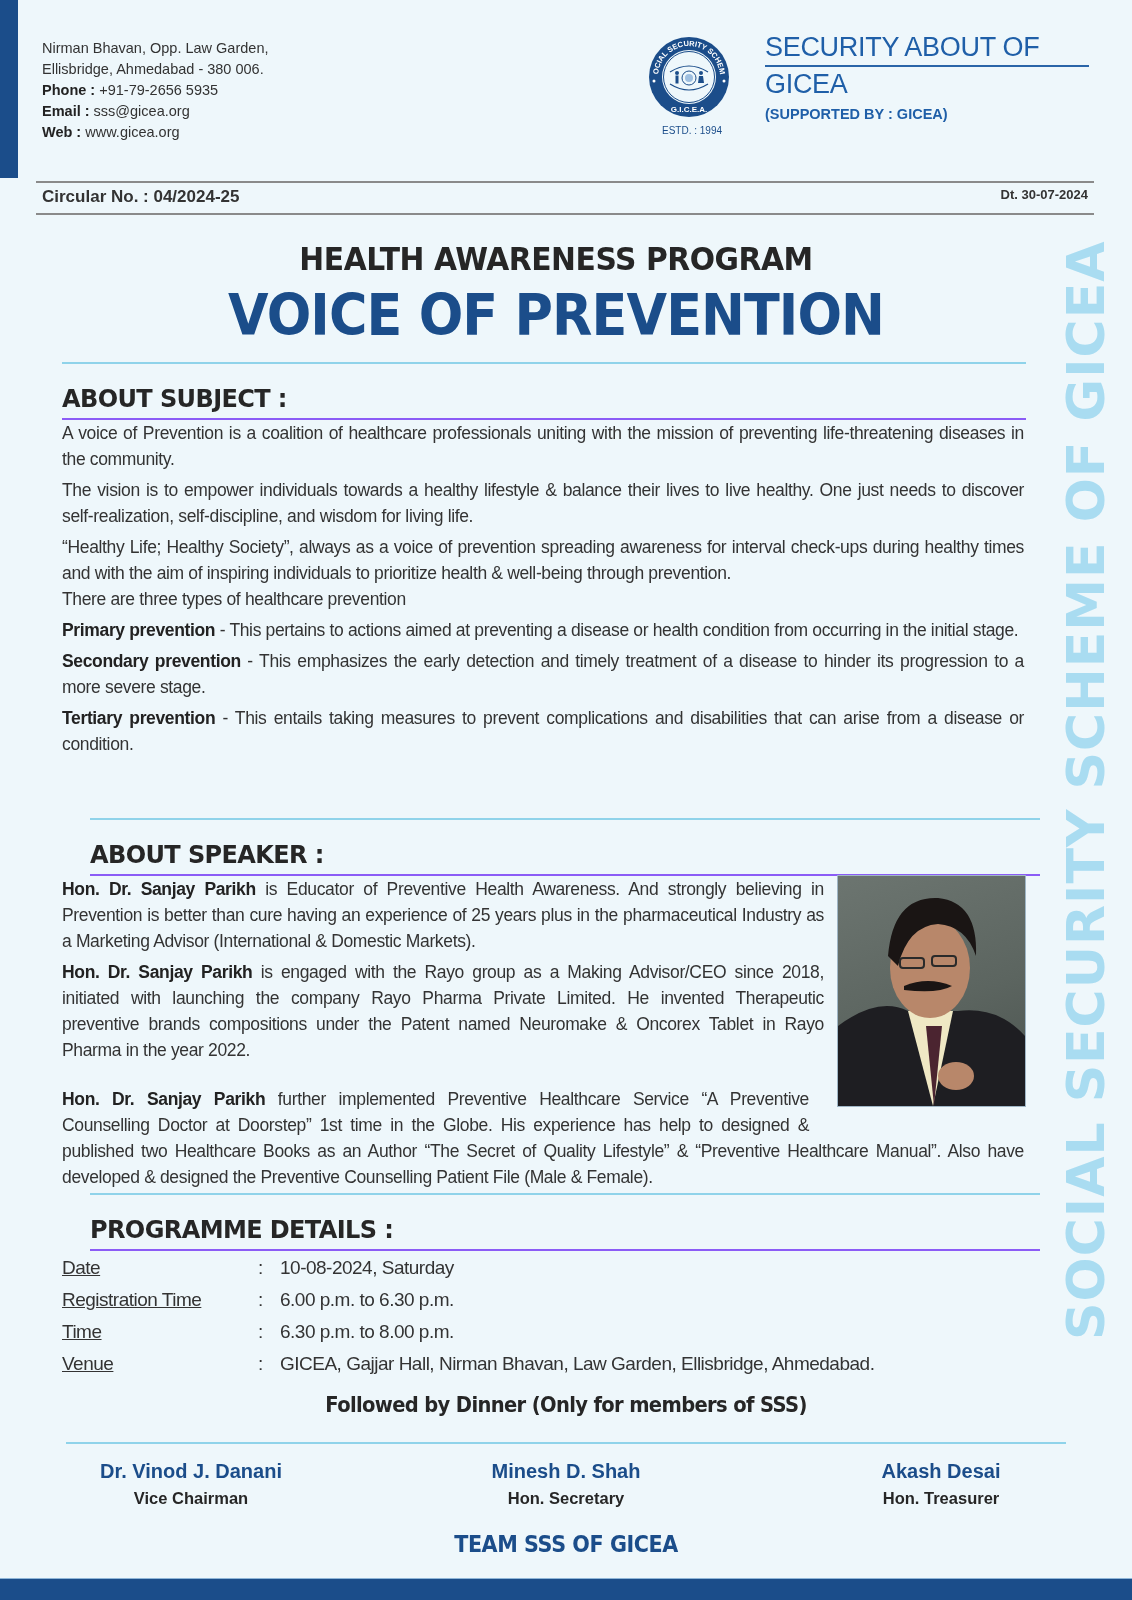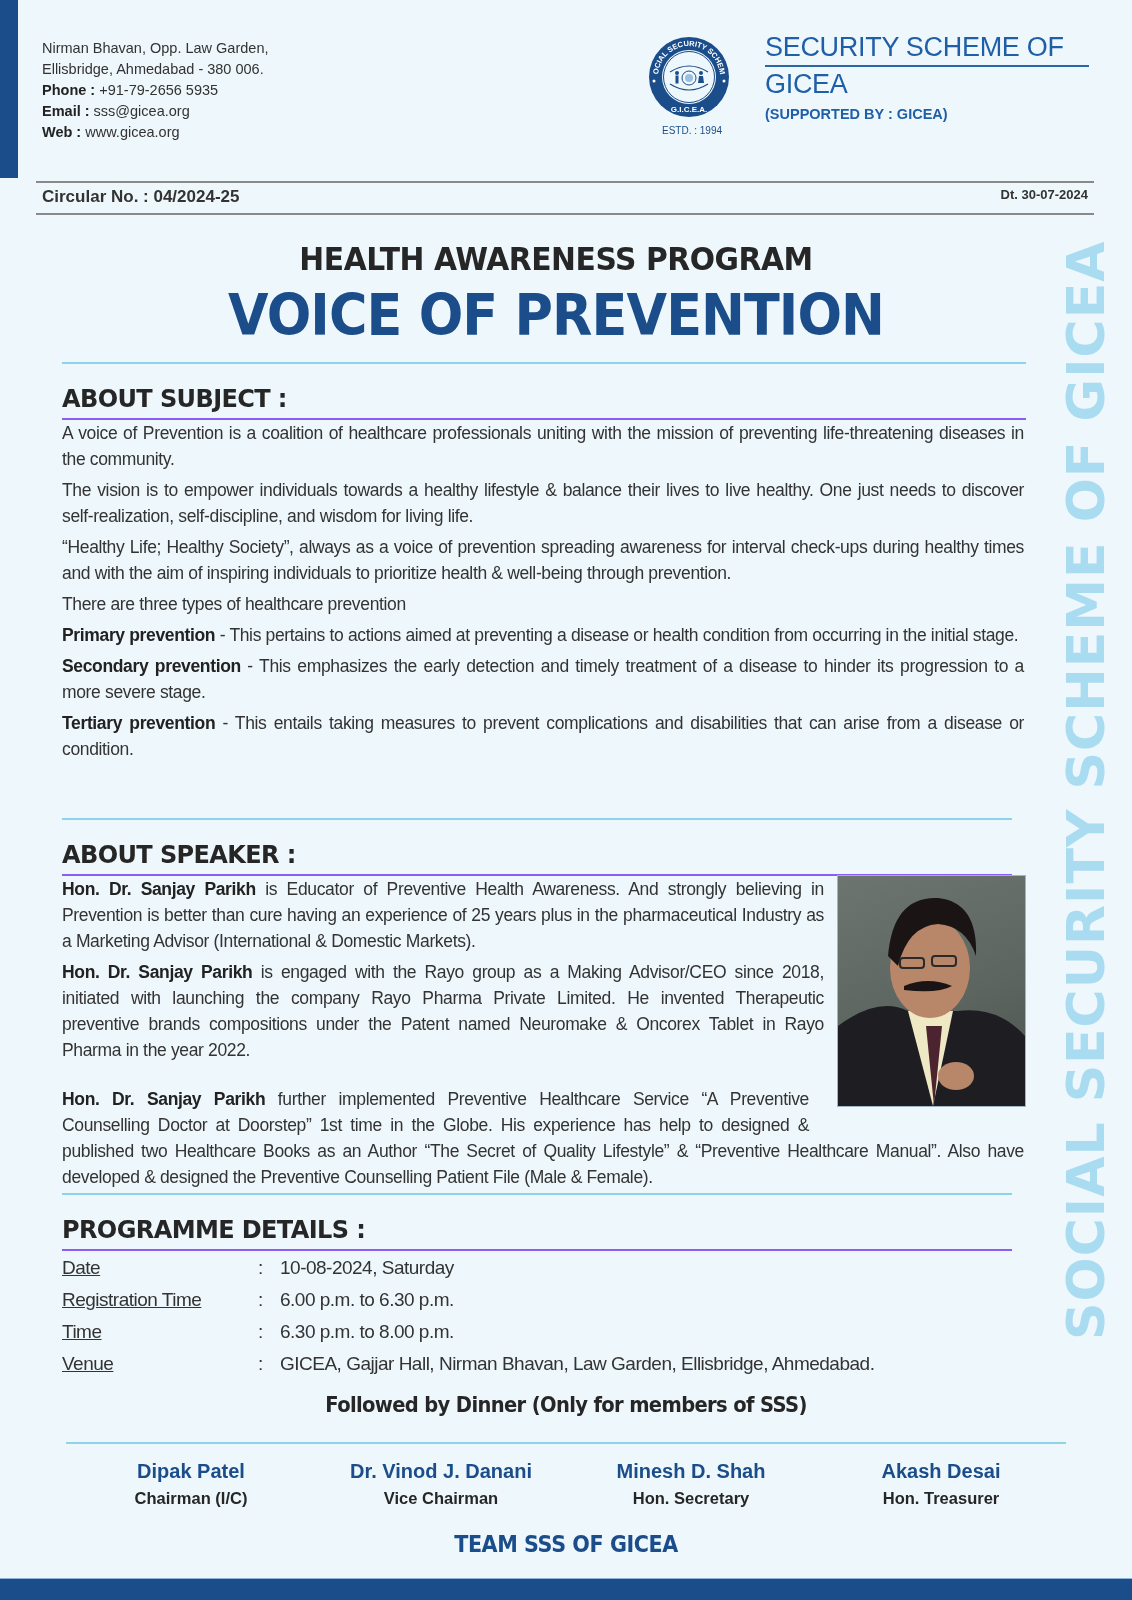--- a/index.html
+++ b/index.html
@@ -23,21 +23,21 @@
   .org .sup { font-size: 14.5px; font-weight: bold; margin-top: 4px; color: #1f5fa8; }
 
   .circ-bar { position: absolute; left: 36px; top: 181px; width: 1058px; height: 30px; border-top: 2px solid #8a8a8a; border-bottom: 2px solid #8a8a8a; }
   .circ-no { position: absolute; left: 6px; top: 4px; font-size: 17px; font-weight: bold; color: #333; text-align: center; }
   .circ-dt { position: absolute; right: 6px; top: 4px; font-size: 13px; font-weight: bold; color: #333; }
 
   .kicker { position: absolute; left: 0; width: 1112px; top: 240px; text-align: center; font-size: 32px; font-weight: bold; color: #262626; font-family: "DejaVu Sans", sans-serif; transform: scaleX(0.93); letter-spacing: -0.5px; }
   .title { position: absolute; left: 0; width: 1112px; top: 282px; text-align: center; font-size: 57px; font-weight: bold; color: #1b4d8a; font-family: "DejaVu Sans", sans-serif; letter-spacing: -1px; transform: scaleX(0.92); }
 
   .section-head { position: absolute; left: 62px; width: 964px; border-top: 2px solid #8fd3ea; border-bottom: 2px solid #8b5cf6; padding: 21px 0 5px 0; font-size: 24px; font-weight: bold; color: #262626; font-family: "DejaVu Sans", sans-serif; letter-spacing: -0.6px; }
-  .section-head.narrow { width: 950px; }
+  .section-head.narrow { width: 950px; margin-left: 28px; }
 
   .para { position: absolute; left: 62px; width: 962px; font-size: 17.5px; line-height: 26px; color: #333; text-align: justify; font-family: "Liberation Sans Narrow", "Liberation Sans", sans-serif; letter-spacing: -0.35px; }
   .para b { color: #222; }
 
   .speaker-photo { position: absolute; left: 837px; top: 875px; width: 187px; height: 230px; border: 1px solid #9fb6c6; background: linear-gradient(160deg, #6c7570 0%, #5c6560 55%, #4a524e 100%); overflow: hidden; }
 
   .prog-table { position: absolute; left: 62px; top: 1252px; font-size: 19px; color: #333; font-family: "Liberation Sans", sans-serif; letter-spacing: -0.5px; }
   .prog-row { height: 32px; display: flex; align-items: center; }
   .prog-label { width: 196px; text-decoration: underline; }
   .prog-colon { width: 22px; }
@@ -83,39 +83,39 @@
   <circle cx="41" cy="42" r="7" fill="none" stroke="#1b4d8a" stroke-width="1"></circle>
   <circle cx="41" cy="42" r="4" fill="#9ebfe0"></circle>
   <circle cx="29" cy="37" r="2" fill="#1b4d8a"></circle>
     <rect x="27.5" y="39.5" width="3" height="8" fill="#1b4d8a"></rect>
   <circle cx="53" cy="37" r="2" fill="#1b4d8a"></circle>
     <path d="M51 40 L55 40 L56 47 L50 47 Z" fill="#1b4d8a"></path>
 </svg>
 <div class="estd">ESTD. : 1994</div>
 
 <div class="org">
-  <div class="line l2">SECURITY SCHEME OF</div>
+  <div class="line l2">SECURITY ABOUT OF</div>
   <div class="line">GICEA</div>
   <div class="sup">(SUPPORTED BY : GICEA)</div>
 </div>
 
 <div class="circ-bar">
   <div class="circ-no">Circular No. : 04/2024-25</div>
   <div class="circ-dt">Dt. 30-07-2024</div>
 </div>
 
 <div class="kicker">HEALTH AWARENESS PROGRAM</div>
 <div class="title">VOICE OF PREVENTION</div>
 
 <div class="section-head" style="top:362px;">ABOUT SUBJECT :</div>
 
 <div class="para" style="top:420px;">
   <div style="margin-bottom:5px;">A voice of Prevention is a coalition of healthcare professionals uniting with the mission of preventing life-threatening diseases in the community.</div>
   <div style="margin-bottom:5px;">The vision is to empower individuals towards a healthy lifestyle &amp; balance their lives to live healthy. One just needs to discover self-realization, self-discipline, and wisdom for living life.</div>
-  <div style="margin-bottom:5px;">“Healthy Life; Healthy Society”, always as a voice of prevention spreading awareness for interval check-ups during healthy times and with the aim of inspiring individuals to prioritize health &amp; well-being through prevention.</div>
+  <div style="">“Healthy Life; Healthy Society”, always as a voice of prevention spreading awareness for interval check-ups during healthy times and with the aim of inspiring individuals to prioritize health &amp; well-being through prevention.</div>
   <div style="margin-bottom:5px;">There are three types of healthcare prevention</div>
   <div style="margin-bottom:5px;"><b>Primary prevention</b><span> - This pertains to actions aimed at preventing a disease or health condition from occurring in the initial stage.</span></div>
   <div style="margin-bottom:5px;"><b>Secondary prevention</b><span> - This emphasizes the early detection and timely treatment of a disease to hinder its progression to a more severe stage.</span></div>
   <div><b>Tertiary prevention</b><span> - This entails taking measures to prevent complications and disabilities that can arise from a disease or condition.</span></div>
 </div>
 
 <div class="section-head narrow" style="top:818px;">ABOUT SPEAKER :</div>
 
 <div class="speaker-photo">
   <svg width="187" height="230" viewBox="0 0 187 230">
@@ -166,24 +166,20 @@
     <div class="prog-colon">:</div>
     <div class="prog-val">GICEA, Gajjar Hall, Nirman Bhavan, Law Garden, Ellisbridge, Ahmedabad.</div>
   </div>
 </div>
 
 <div class="dinner">Followed by Dinner (Only for members of SSS)</div>
 
 <div class="sig-line"></div>
 <div class="sigs">
   <div class="sig">
-    <div class="sig-name">Dipak Patel</div>
-    <div class="sig-role">Chairman (I/C)</div>
-  </div>
-  <div class="sig">
     <div class="sig-name">Dr. Vinod J. Danani</div>
     <div class="sig-role">Vice Chairman</div>
   </div>
   <div class="sig">
     <div class="sig-name">Minesh D. Shah</div>
     <div class="sig-role">Hon. Secretary</div>
   </div>
   <div class="sig">
     <div class="sig-name">Akash Desai</div>
     <div class="sig-role">Hon. Treasurer</div>

